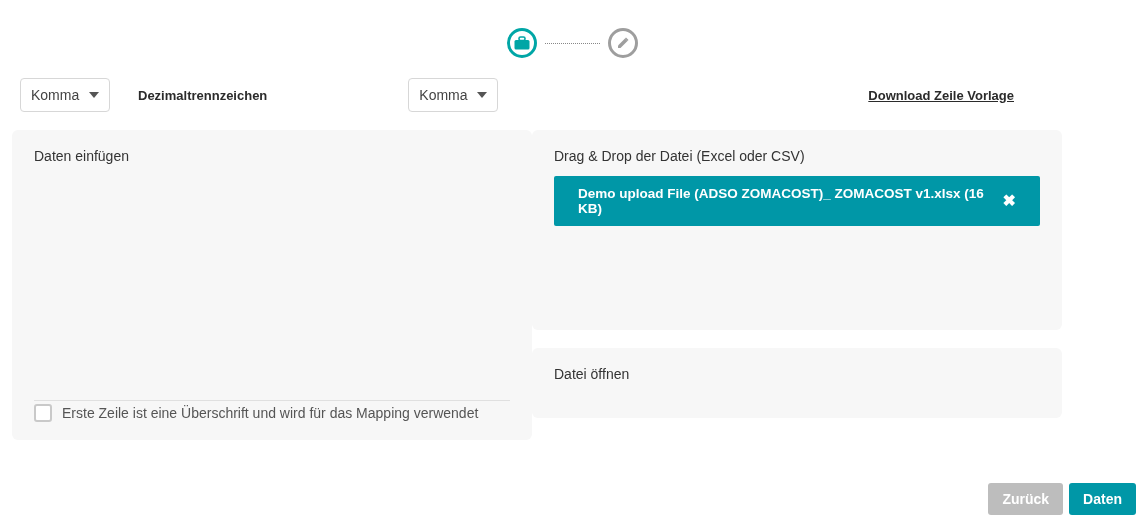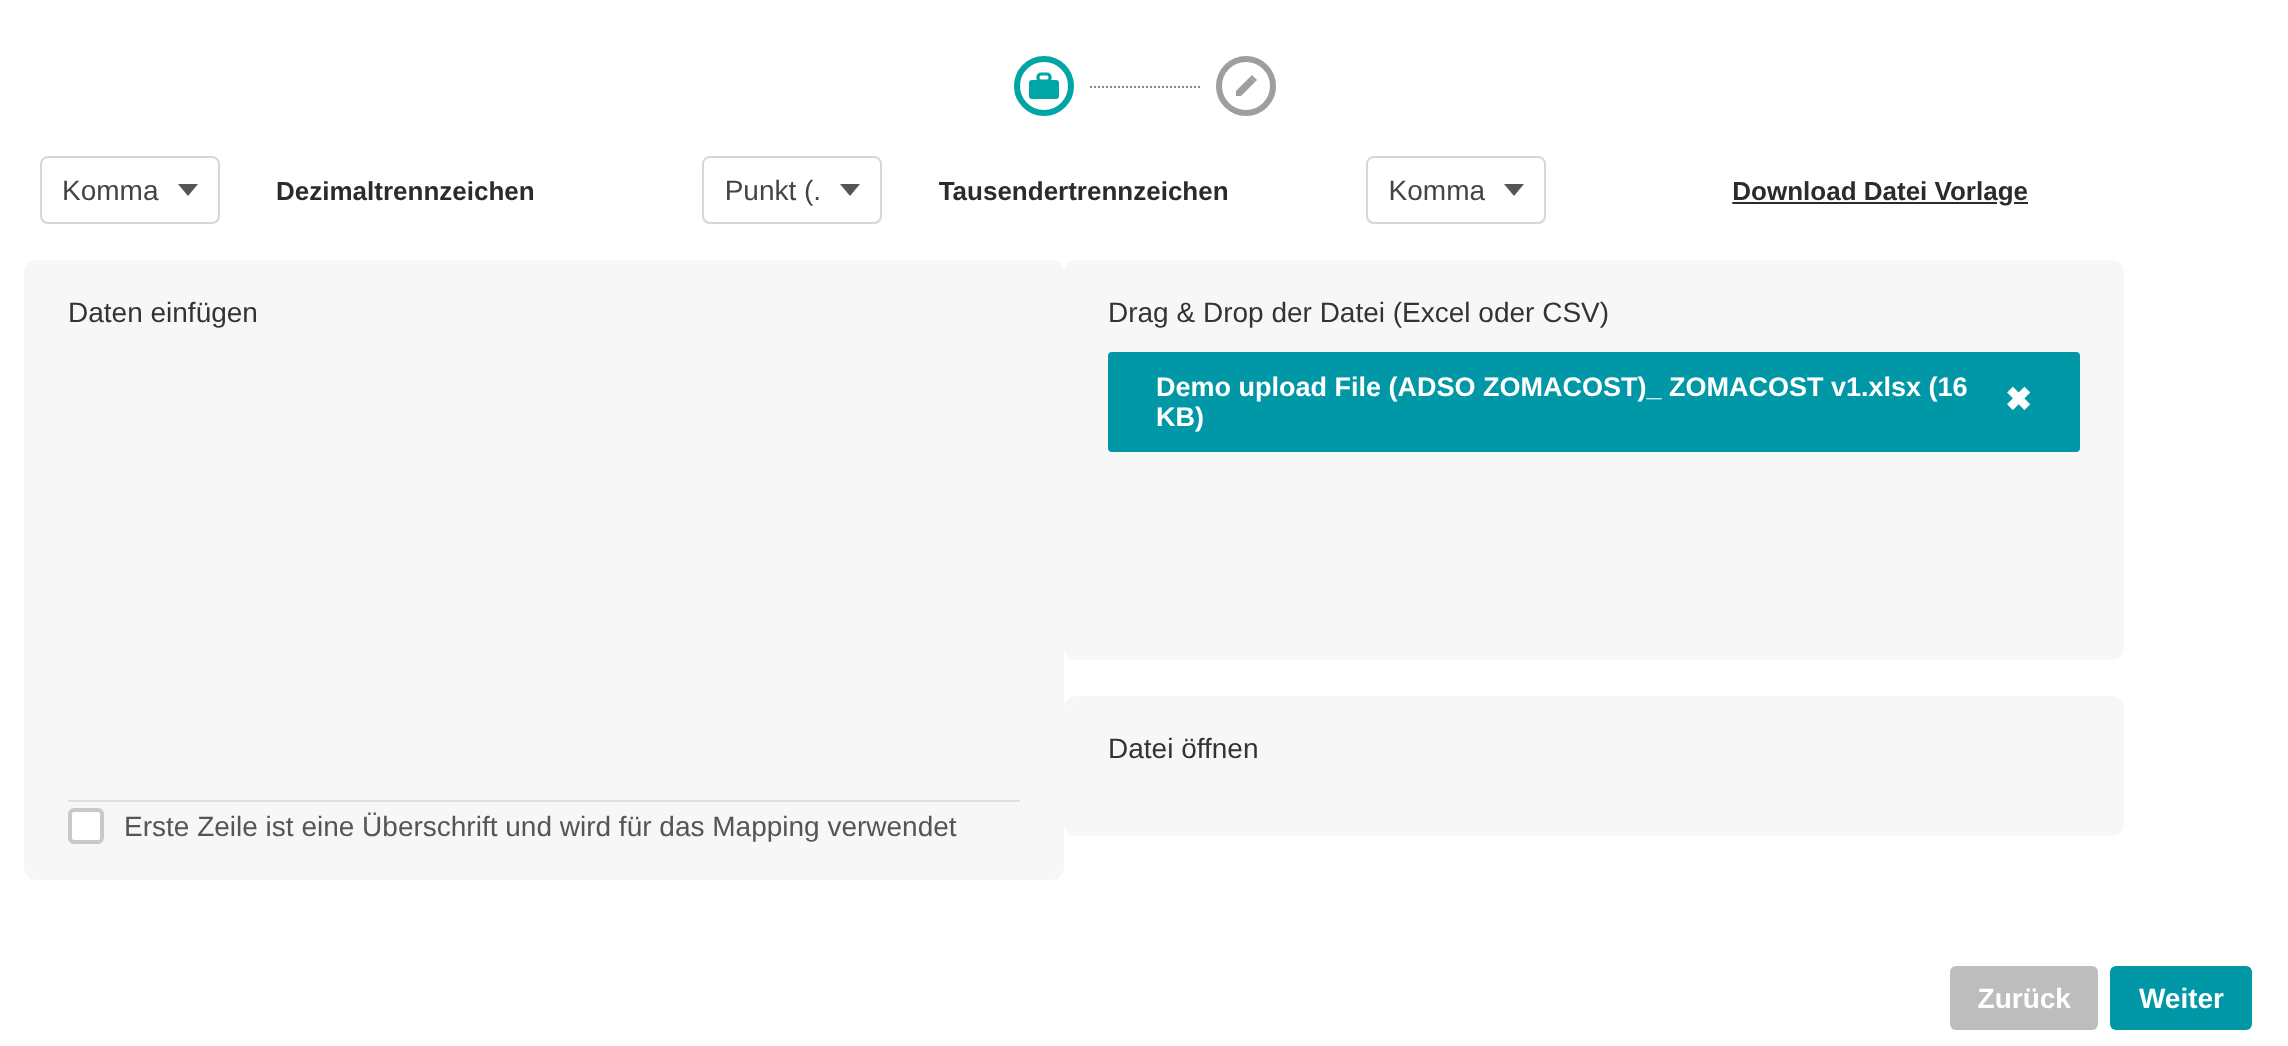--- a/index.html
+++ b/index.html
@@ -173,21 +173,21 @@
       line-height: 1;
     }
 
     .open-panel {
       min-height: 70px;
     }
 
     
     .footer {
       position: absolute;
-      right: 18px;
+      right: 8px;
       bottom: 8px;
       display: flex;
       gap: 6px;
     }
     .btn {
       border: none;
       border-radius: 3px;
       padding: 8px 14px;
       font-size: 14px;
       font-weight: 700;
@@ -222,40 +222,33 @@
   <div class="ctrl-group">
     <div class="select-wrap">
       <span>Komma</span>
       <div class="caret-down"></div>
     </div>
     <div class="control-label">Dezimaltrennzeichen</div>
   </div>
 
   <div style="width:60px"></div>
 
-  <div class="ctrl-group">
-    <div class="select-wrap" style="min-width:90px; max-width:96px;">
-      <span>Punkt (.</span>
-      <div class="caret-down"></div>
-    </div>
-    <div class="control-label">Tausendertrennzeichen</div>
-  </div>
 
   <div style="width:45px"></div>
 
   <div class="ctrl-group">
     <div class="select-wrap">
       <span>Komma</span>
       <div class="caret-down"></div>
     </div>
   </div>
 
   <div class="spacer-flex"></div>
 
-  <a class="download-link">Download Datei Vorlage</a>
+  <a class="download-link">Download Zeile Vorlage</a>
 </div>
 
 <div class="main-area">
 
   <div class="panel left-col left-panel">
     <div class="panel-title">Daten einfügen</div>
     <div class="body-area"></div>
     <div class="checkbox-row">
       <div class="chk"></div>
       <div class="chk-label">Erste Zeile ist eine Überschrift und wird für das Mapping verwendet</div>
@@ -275,14 +268,14 @@
     <div class="panel open-panel">
       <div class="panel-title" style="margin-bottom:0">Datei öffnen</div>
     </div>
 
   </div>
 
 </div>
 
 <div class="footer">
   <button class="btn btn-back">Zurück</button>
-  <button class="btn btn-next">Weiter</button>
+  <button class="btn btn-next">Daten</button>
 </div>
 
 </body></html>

